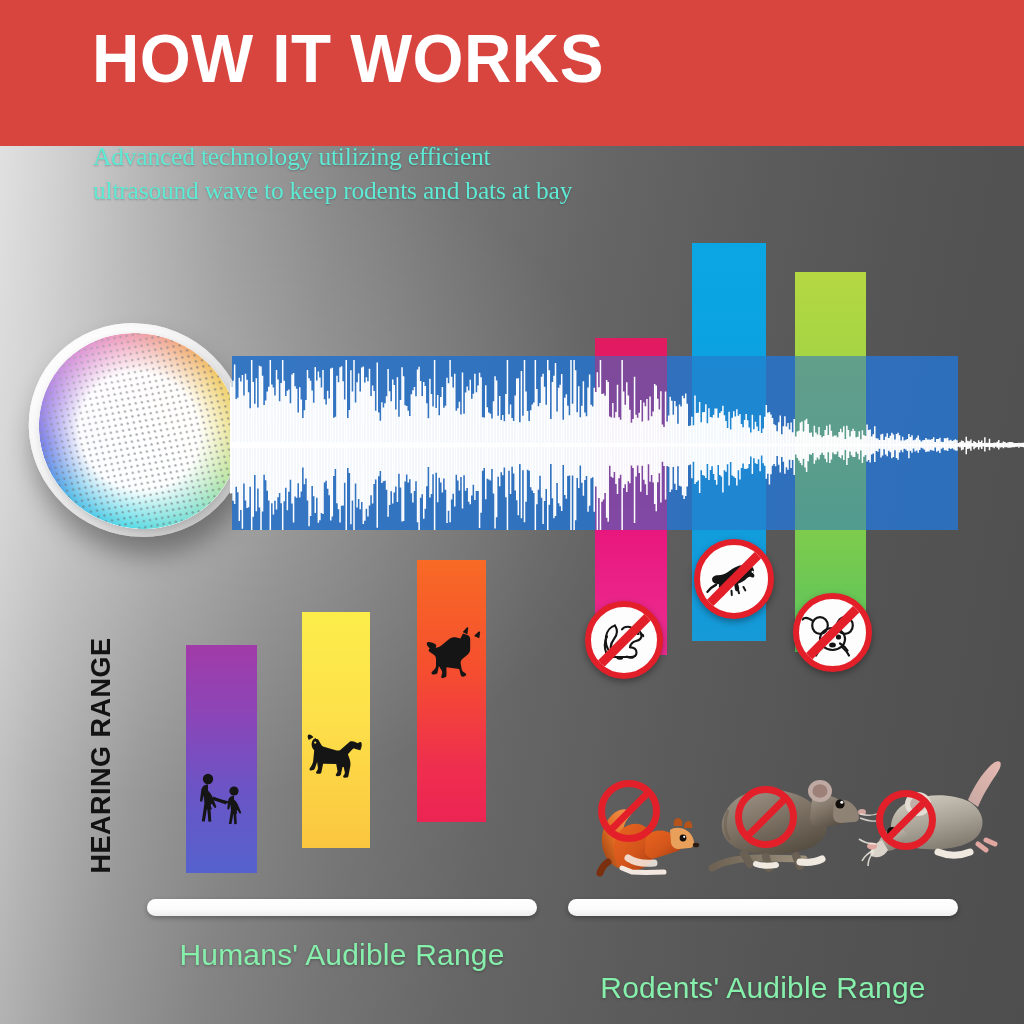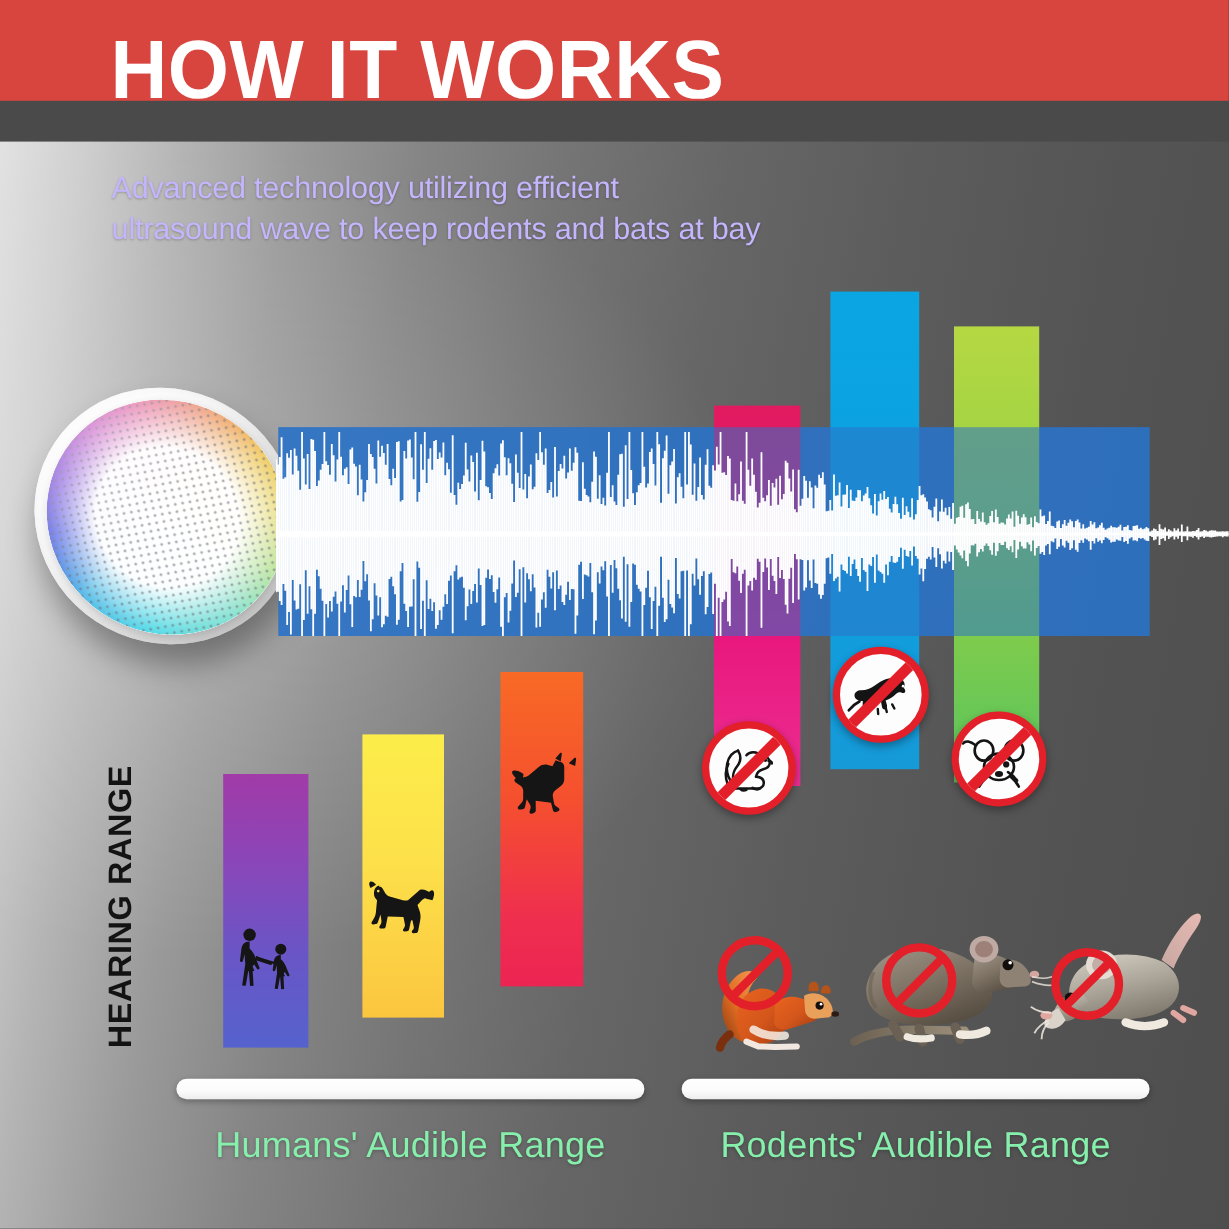--- a/index.html
+++ b/index.html
@@ -20,37 +20,37 @@
       #545454 80%, #4e4e4e 100%);
   }
   .bg-vig {
     position:absolute; left:0; top:118px; width:1024px; height:906px;
     background:radial-gradient(ellipse 70% 60% at 18% 38%, rgba(255,255,255,.22), rgba(255,255,255,0) 62%);
     pointer-events:none;
   }
 
   
   .header {
-    position:absolute; left:0; top:0; width:1024px; height:84px;
+    position:absolute; left:0; top:0; width:1024px; height:146px;
     background:#d8453f;
   }
   .header-title {
     position:absolute; left:92px; top:19px;
     font-size:69px; font-weight:bold; color:#fff;
     letter-spacing:0.5px;
     transform:scaleX(.95); transform-origin:left center;
     font-family:"Liberation Sans", sans-serif;
     white-space:nowrap;
   }
 
   
   .subtitle {
     position:absolute; left:93px; top:140px;
-    font-size:25.5px; color:#c4b5fd; line-height:34px;
-    font-family:Liberation Sans, sans-serif;
+    font-size:25.5px; color:#5eead4; line-height:34px;
+    font-family:Liberation Serif, serif;
     letter-spacing:-.2px;
     text-shadow:0 1px 2px rgba(0,0,0,.25);
     white-space:pre-line;
   }
 
   
   .hearing-range {
     position:absolute; left:-49px; top:740px;
     width:300px; text-align:center;
     transform:rotate(-90deg);
@@ -180,21 +180,21 @@
   .range-rodent { left:568px; top:899px; width:390px; }
 
   .range-label {
     position:absolute; top:938px;
     font-size:30px; color:#86efac; letter-spacing:.2px;
     font-family:"Liberation Sans", sans-serif;
     text-align:center; white-space:nowrap;
     text-shadow:0 1px 3px rgba(0,0,0,.3);
   }
   .label-human  { left:147px; width:390px; }
-  .label-rodent { left:568px; width:390px; }
+  .label-rodent { left:568px; width:390px;margin-top:33px; }
 </style>
 </head>
 <body>
 
 <div id="stage">
 
   <div class="bg"></div>
   <div class="bg-vig"></div>
 
   <div class="header">

